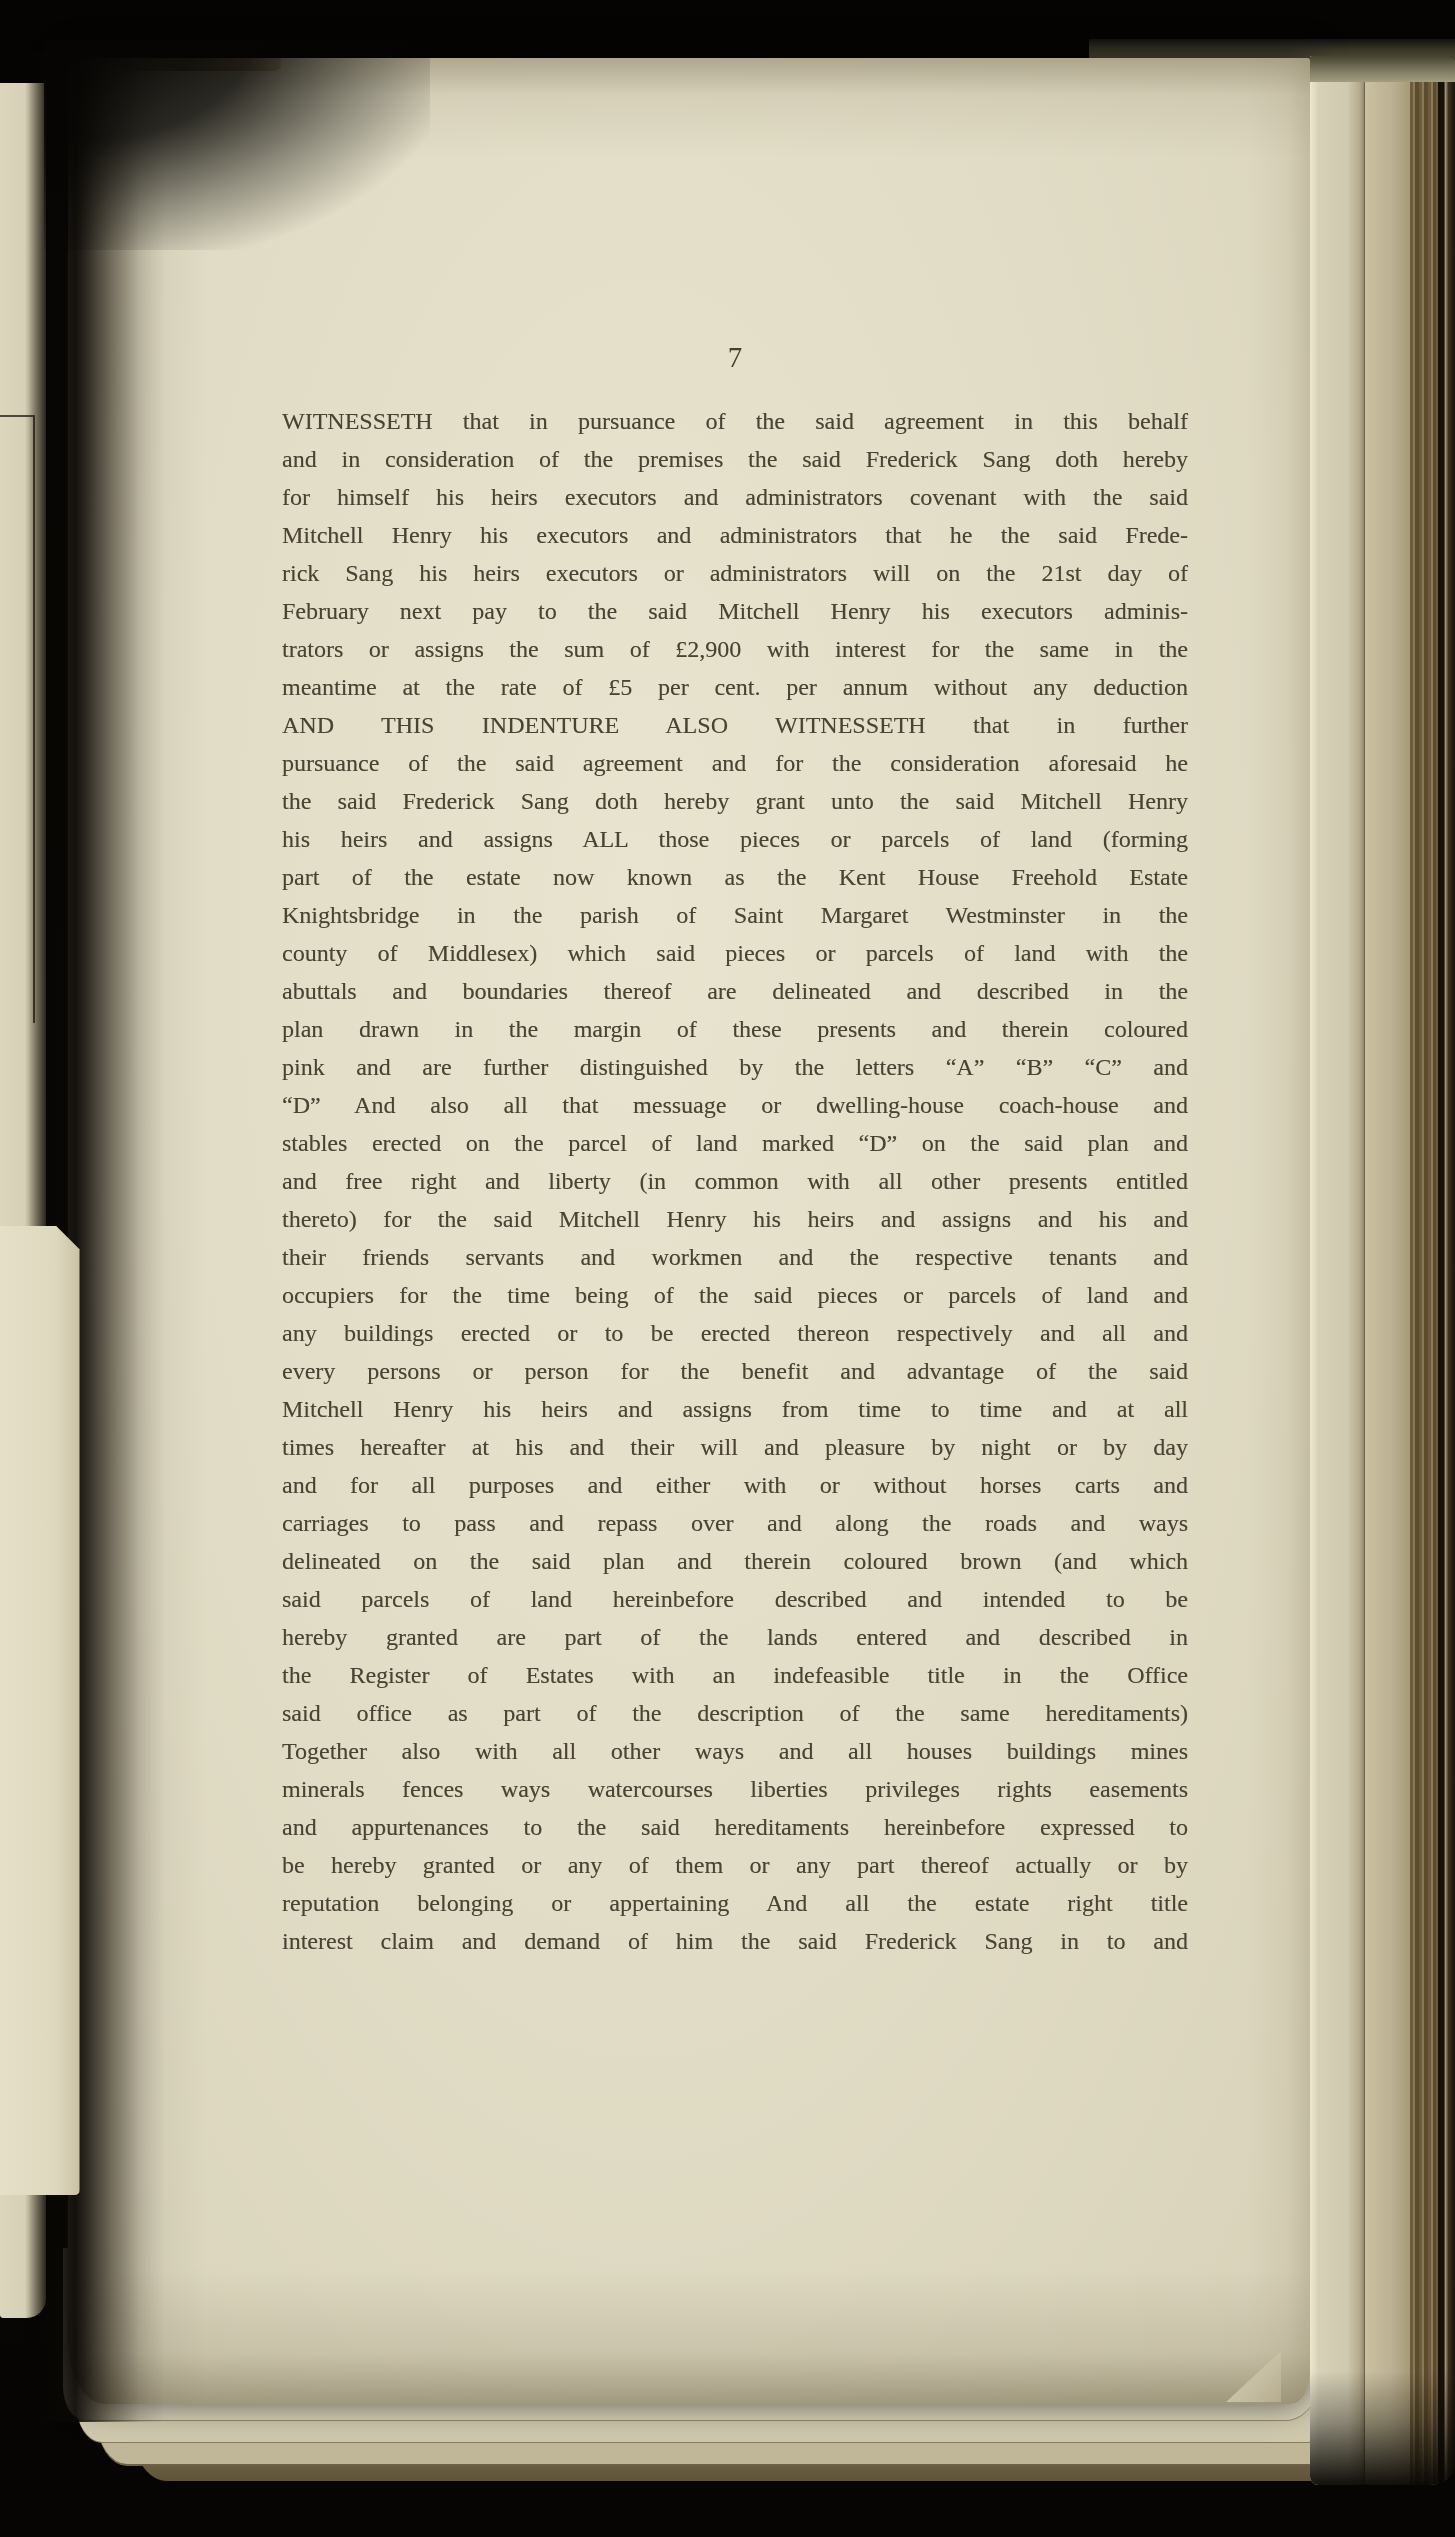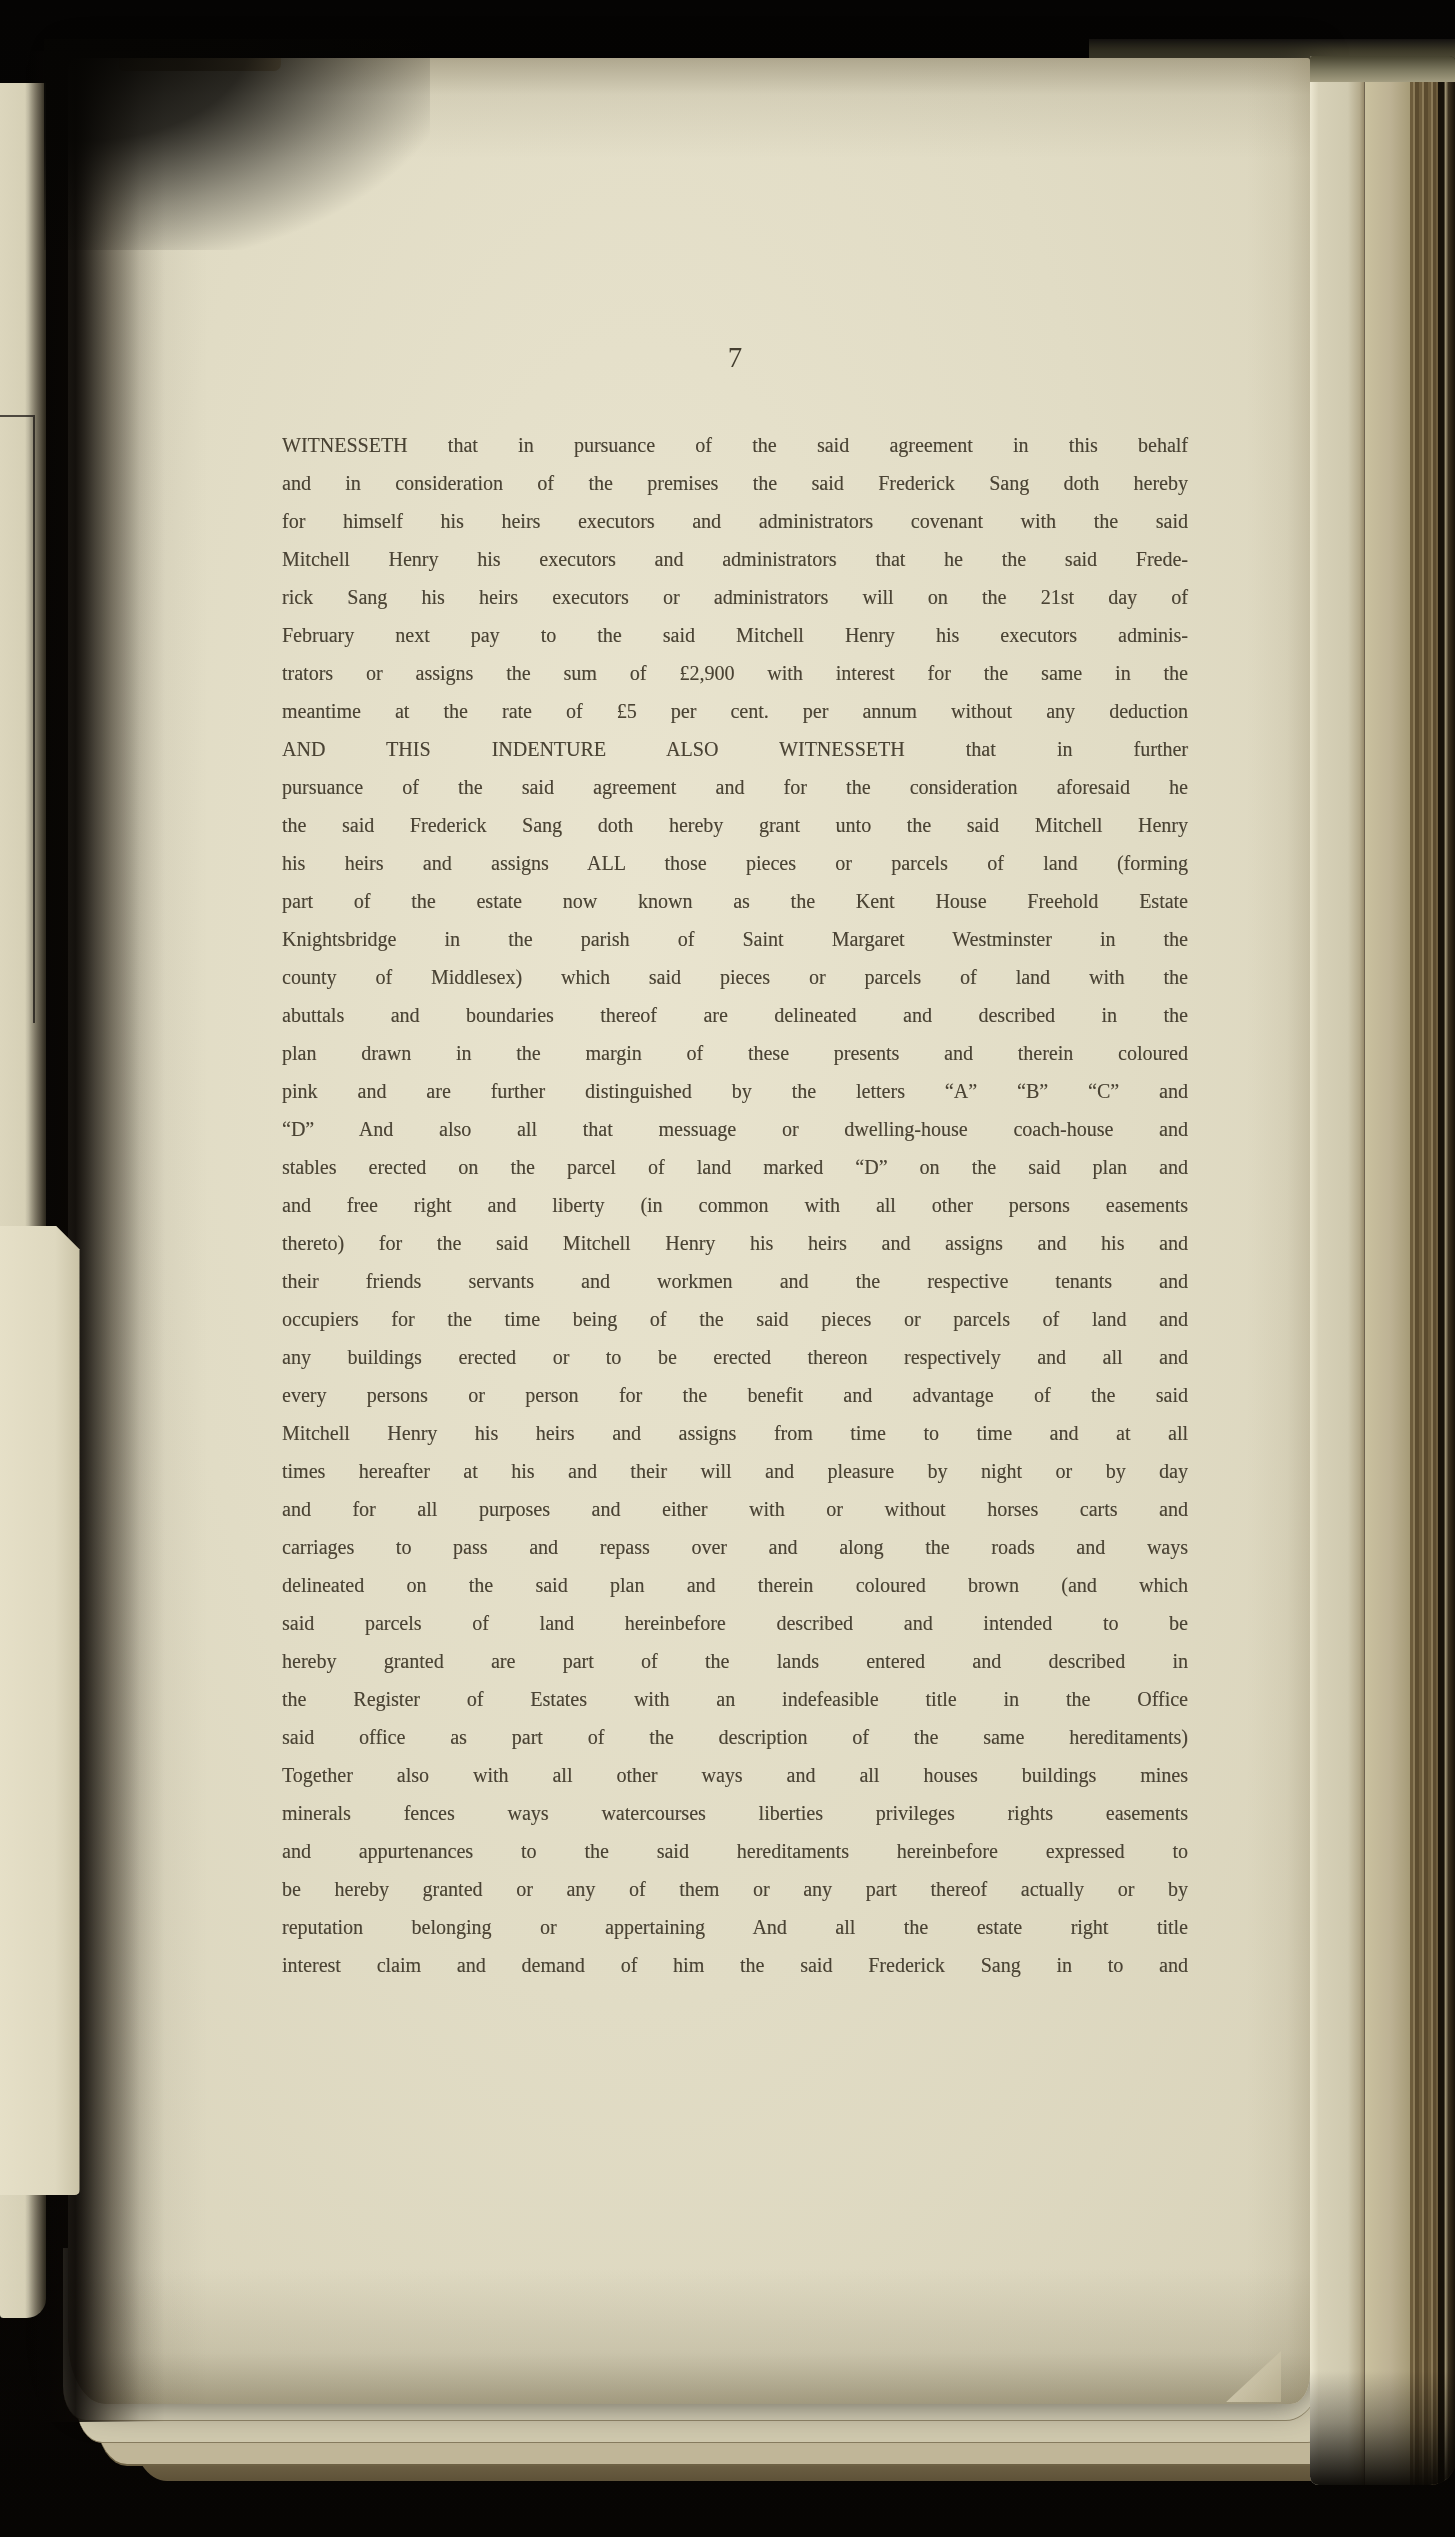--- a/index.html
+++ b/index.html
@@ -42,22 +42,22 @@
         linear-gradient(0deg, rgba(95,85,55,0.48) 0px, rgba(95,85,55,0.16) 51px, rgba(95,85,55,0) 136px),
         radial-gradient(ellipse at 46% 36%, #e9e4cf 0%, #e1dcc5 52%, #d8d2b9 100%);
       box-shadow:0 0 35px rgba(0,0,0,0.6);
   }
   .top-patch{position:absolute;left:51px;top:0px;width:162px;height:13px;
       background:linear-gradient(90deg,#8f7e5a 0%,#6f6043 40%,#a3916b 100%);
       border-radius:0 0 7px 4.4px;opacity:.9;}
   .page-number{position:absolute;left:214px;top:283px;width:906px;
       text-align:center;font-size:29px;color:#453f31;}
   .text-block{position:absolute;left:214px;top:344px;width:906px;
-      font-size:20px;line-height:38px;color:#4a4334;
-      text-shadow:0.3px 0.3px 0 rgba(60,52,38,0.35);margin-top:24px;}
+      font-size:24px;line-height:38px;color:#4a4334;
+      text-shadow:0.3px 0.3px 0 rgba(60,52,38,0.35);}
   .text-block .line{width:100%;height:38px;white-space:nowrap;
       text-align:justify;text-align-last:justify;}
   .dog-ear{position:absolute;left:1157px;top:2293px;width:56px;height:51px;
       background:linear-gradient(135deg,#d8d2b9 0%,#c6be a2 60%,#b5ac8e 100%);
       background:linear-gradient(135deg,#d8d2b9 0%,#c6bea2 60%,#b5ac8e 100%);
       clip-path:polygon(100% 0, 2% 100%, 100% 100%);
       filter:drop-shadow(-1.8px -1.8px 1.8px rgba(60,50,30,0.45));}
   
   .gutter-shadow{position:absolute;left:24.6px;top:51px;width:140px;height:2371px;z-index:6;
       pointer-events:none;
@@ -130,21 +130,21 @@
       <div class="line">the said Frederick Sang doth hereby grant unto the said Mitchell Henry</div>
       <div class="line">his heirs and assigns ALL those pieces or parcels of land (forming</div>
       <div class="line">part of the estate now known as the Kent House Freehold Estate</div>
       <div class="line">Knightsbridge in the parish of Saint Margaret Westminster in the</div>
       <div class="line">county of Middlesex) which said pieces or parcels of land with the</div>
       <div class="line">abuttals and boundaries thereof are delineated and described in the</div>
       <div class="line">plan drawn in the margin of these presents and therein coloured</div>
       <div class="line">pink and are further distinguished by the letters “A” “B” “C” and</div>
       <div class="line">“D”   And also all that messuage or dwelling-house coach-house and</div>
       <div class="line">stables erected on the parcel of land marked “D” on the said plan and</div>
-      <div class="line">and free right and liberty (in common with all other persons easements</div>
+      <div class="line">and free right and liberty (in common with all other presents entitled</div>
       <div class="line">thereto) for the said Mitchell Henry his heirs and assigns and his and</div>
       <div class="line">their friends servants and workmen and the respective tenants and</div>
       <div class="line">occupiers for the time being of the said pieces or parcels of land and</div>
       <div class="line">any buildings erected or to be erected thereon respectively and all and</div>
       <div class="line">every persons or person for the benefit and advantage of the said</div>
       <div class="line">Mitchell Henry his heirs and assigns from time to time and at all</div>
       <div class="line">times hereafter at his and their will and pleasure by night or by day</div>
       <div class="line">and for all purposes and either with or without horses carts and</div>
       <div class="line">carriages to pass and repass over and along the roads and ways</div>
       <div class="line">delineated on the said plan and therein coloured brown (and which</div>

